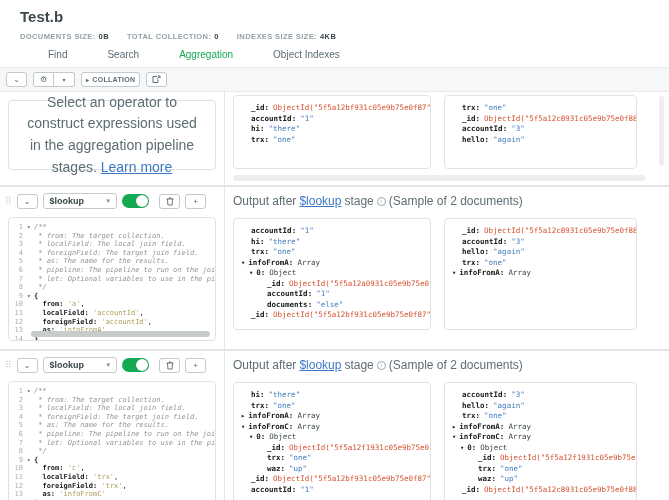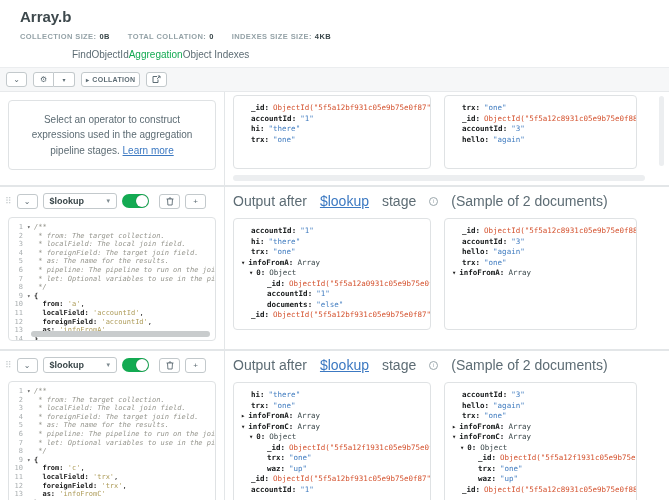--- a/index.html
+++ b/index.html
@@ -4,21 +4,21 @@
 <style>
   * { box-sizing: border-box; margin: 0; padding: 0; }
   html,body { width:669px; height:500px; overflow:hidden; background:#fff;
     font-family:"Liberation Sans", sans-serif; color:#394649; }
 
   
   .page-title { font-size:15px; font-weight:bold; color:#3d484c; padding:8px 0 0 20px; }
   .stats { display:flex; gap:18px; padding:7px 0 0 20px; font-size:7.5px; letter-spacing:.4px;
     color:#94a2a7; font-weight:bold; }
   .stats b { color:#394649; margin-left:3px;margin-top:28px; }
-  .tabs { display:flex; padding:8px 0 0 72px; border-bottom:1px solid #ebedef; }
+  .tabs { display:flex; gap:40px; padding:8px 0 0 48px; border-bottom:1px solid #ebedef; }
   .tab { font-size:10px; color:#5d6c74; padding-bottom:7px; cursor:pointer; display:flex;
     align-items:center; gap:5px; }
   .tab.active { color:#13aa52;align-items:center; }
   .badge { background:#dde2e4; color:#5d6c74; border-radius:50%; width:11px; height:11px;
     font-size:7px; line-height:11px; text-align:center; }
 
   
   .toolbar { height:24px; background:#f6f7f8; border-bottom:1px solid #e7e9eb; display:flex;
     align-items:center; gap:6px; padding-left:6px; }
   .tbtn { background:#fff; border:1px solid #c3c9cc; border-radius:3px; height:15px; min-width:21px;
@@ -29,21 +29,21 @@
   .btn-group .tbtn:last-child { border-left:none; border-radius:0 3px 3px 0; }
   .collation-btn { font-weight:bold; font-size:7px; letter-spacing:.3px; }
   .caret-sm { font-size:6px; color:#5d6c74; }
 
   
   .section { display:flex; border-bottom:2px solid #e3e6e8; }
   .sec-left { width:225px; flex-shrink:0; border-right:1px solid #e3e6e8; position:relative; }
   .sec-right { flex:1; min-width:0; position:relative; }
 
   .empty-card { margin:8px; height:70px; border:1px solid #dfe2e4; border-radius:4px; background:#fff;
-    display:flex; align-items:center; justify-content:center; text-align:center; font-size:10px;
+    display:flex; align-items:center; justify-content:center; text-align:center; font-size:14px;
     color:#5d6c74; padding:0 14px; line-height:1.55; }
   a.link { color:#3c79c2; text-decoration:underline; cursor:pointer; }
 
   .cards-row { display:flex; gap:13px; padding:3px 0 0 8px; }
   .doc-card { border:1px solid #dfe2e4; border-radius:4px; background:#fff; overflow:hidden;
     font-family:"DejaVu Sans Mono", monospace; font-size:7.5px; line-height:10.5px; padding-top:7px; }
   .w1 { width:198px; } .w2 { width:193px; }
   #section1 .doc-card { height:74px; }
   #section2 .doc-card { height:112px; }
   #section3 .doc-card { height:124px; }
@@ -67,21 +67,21 @@
   .op-select { height:16px; width:88px; border:1px solid #c3c9cc; border-radius:3px; background:#fff;
     display:flex; align-items:center; justify-content:space-between; padding:0 6px; font-size:9px;
     font-weight:bold; color:#394649; cursor:pointer; }
   .op-select .caret { color:#7d8a90; font-size:7px; font-weight:normal; }
   .toggle { width:27px; height:14px; border-radius:8px; background:#13aa52; position:relative;
     flex-shrink:0; cursor:pointer; }
   .toggle .knob { position:absolute; top:1px; right:1px; width:12px; height:12px; border-radius:50%;
     background:#fff; box-shadow:0 0 1px rgba(0,0,0,.45); }
   .spacer { flex:1; }
   .stage-head .last { margin-right:18px; }
-  .out-head { font-size:14px; color:#5d6c74; padding-left:8px; display:flex; gap:13px; }
+  .out-head { font-size:12px; color:#5d6c74; padding-left:8px; display:flex; gap:3px; }
   .info-dot { width:9px; height:9px; border:1px solid #9aa6ab; border-radius:50%; font-size:6px;
     line-height:7px; text-align:center; color:#9aa6ab; display:inline-block; }
   .info-dot::before { content:"i"; }
 
   
   .editor-card { margin:2px 8px 8px 8px; border:1px solid #dfe2e4; border-radius:4px; background:#fff;
     overflow:hidden; position:relative; font-family:"DejaVu Sans Mono", monospace; font-size:7px;
     line-height:8.6px; padding-top:5px; cursor:text; }
   #section2 .editor-card { height:124px; }
   #section3 .editor-card { height:130px; }
@@ -93,32 +93,32 @@
   .obj .ca, .pl .ca { font-weight:bold; color:#222; }
   .cb { color:#ad9b58; }
   .cc { color:#222; }
   .ed-hbar { position:absolute; left:22px; right:5px; bottom:3px; height:6px; border-radius:3px;
     background:#c9cccd; }
 </style>
 </head>
 <body>
 
 <div>
-  <div class="page-title">Array.b</div>
+  <div class="page-title">Test.b</div>
   <div class="stats">
-    <span><span>COLLECTION SIZE:</span><b>0B</b></span>
-    <span><span>TOTAL COLLATION:</span><b>0</b></span>
+    <span><span>DOCUMENTS SIZE:</span><b>0B</b></span>
+    <span><span>TOTAL COLLECTION:</span><b>0</b></span>
     <span><span>INDEXES SIZE SIZE:</span><b>4KB</b></span>
   </div>
   <div class="tabs">
     <div class="tab">
         <span>Find</span>
       </div>
     <div class="tab">
-        <span>ObjectId</span>
+        <span>Search</span>
       </div>
     <div class="tab active">
         <span>Aggregation</span>
       </div>
     <div class="tab">
         <span>Object Indexes</span>
       </div>
   </div>
 </div>
 

